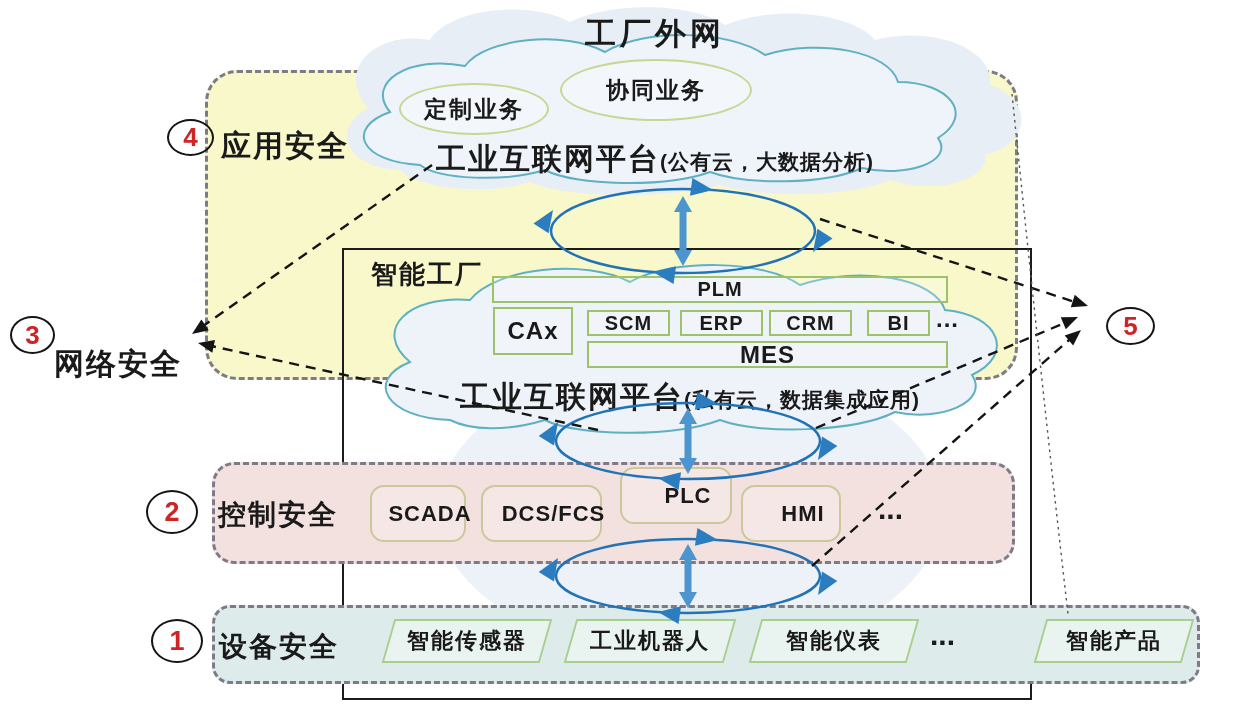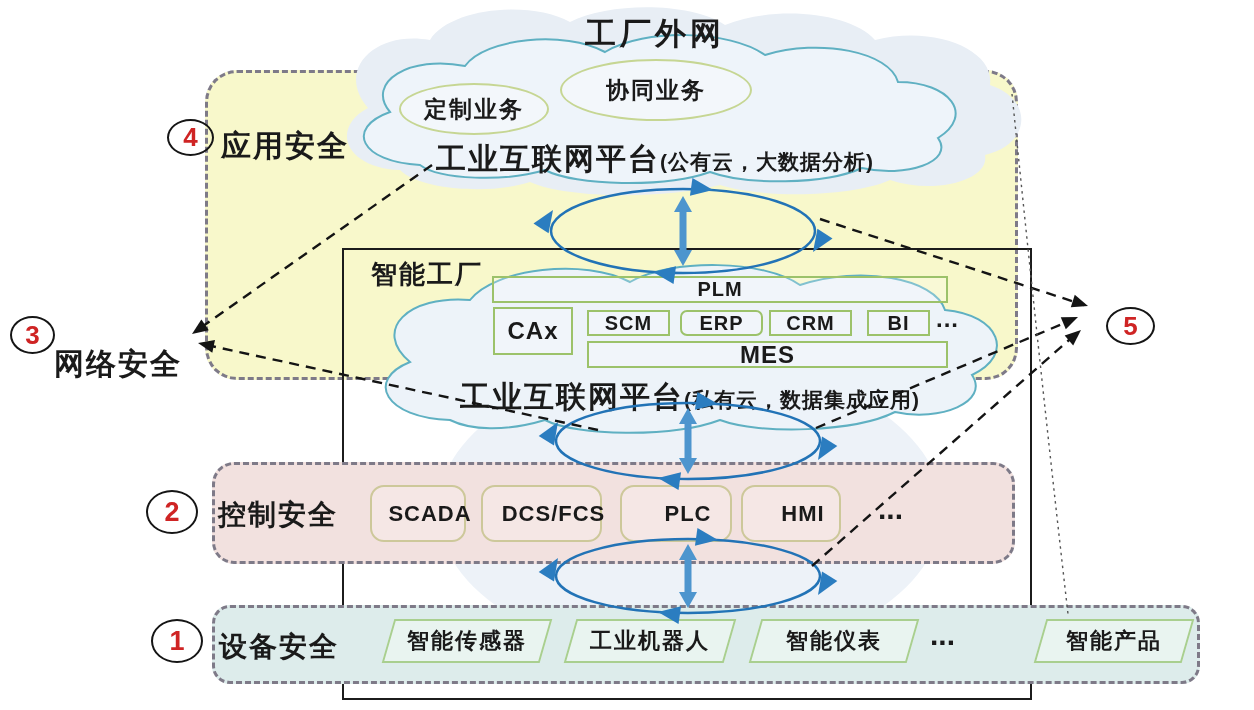--- a/index.html
+++ b/index.html
@@ -32,32 +32,32 @@
   .platform .note{font-size:21px;font-weight:bold;margin-top:5px;letter-spacing:1px;}
   #platform-public{left:330px;top:140px;width:650px;height:38px;}
   #platform-private{left:365px;top:379px;width:650px;height:36px;}
 
   
   .gbox{position:absolute;border:2px solid #9cc26a;background:rgba(255,255,255,0.22);box-sizing:border-box;
         display:flex;align-items:center;justify-content:center;font-weight:bold;letter-spacing:1px;z-index:4;}
   #box-plm{left:492px;top:276px;width:456px;height:27px;font-size:20px;}
   #box-cax{left:493px;top:307px;width:80px;height:48px;font-size:24px;}
   #box-scm{left:587px;top:310px;width:83px;height:26px;font-size:20px;}
-  #box-erp{left:680px;top:310px;width:83px;height:26px;font-size:20px;border-radius:7px;}
+  #box-erp{left:680px;top:310px;width:83px;height:26px;font-size:20px;}
   #box-crm{left:769px;top:310px;width:83px;height:26px;font-size:20px;}
   #box-bi {left:867px;top:310px;width:63px;height:26px;font-size:20px;}
   #box-mes{left:587px;top:341px;width:361px;height:27px;font-size:24px;}
   #apps-more{left:936px;top:305px;font-size:24px;font-weight:900;z-index:4;letter-spacing:1px;}
 
   
   .cbox{position:absolute;border:2px solid #cdc89a;border-radius:14px;background:#f5e7e5;box-sizing:border-box;
         display:flex;align-items:center;justify-content:center;font-size:22px;font-weight:bold;letter-spacing:1px;z-index:4;padding-left:24px;}
   #box-scada{left:370px;top:485px;width:96px;height:57px;}
   #box-dcs{left:481px;top:485px;width:121px;height:57px;}
-  #box-plc{left:620px;top:485px;width:112px;height:57px;}
+  #box-plc{left:620px;top:467px;width:112px;height:57px;}
   #box-hmi{left:741px;top:485px;width:100px;height:57px;}
   #control-more{left:878px;top:492px;font-size:30px;font-weight:900;z-index:4;}
 
   
   .pgram{position:absolute;border:2px solid #a9cf8f;background:#e9f4f0;box-sizing:border-box;transform:skewX(-16deg);
          display:flex;align-items:center;justify-content:center;z-index:4;}
   .pgram>span{display:block;transform:skewX(16deg);font-size:22px;font-weight:bold;letter-spacing:2px;}
   #dev-0{left:388px;top:619px;width:158px;height:44px;}
   #dev-1{left:570px;top:619px;width:160px;height:44px;}
   #dev-2{left:755px;top:619px;width:158px;height:44px;}

